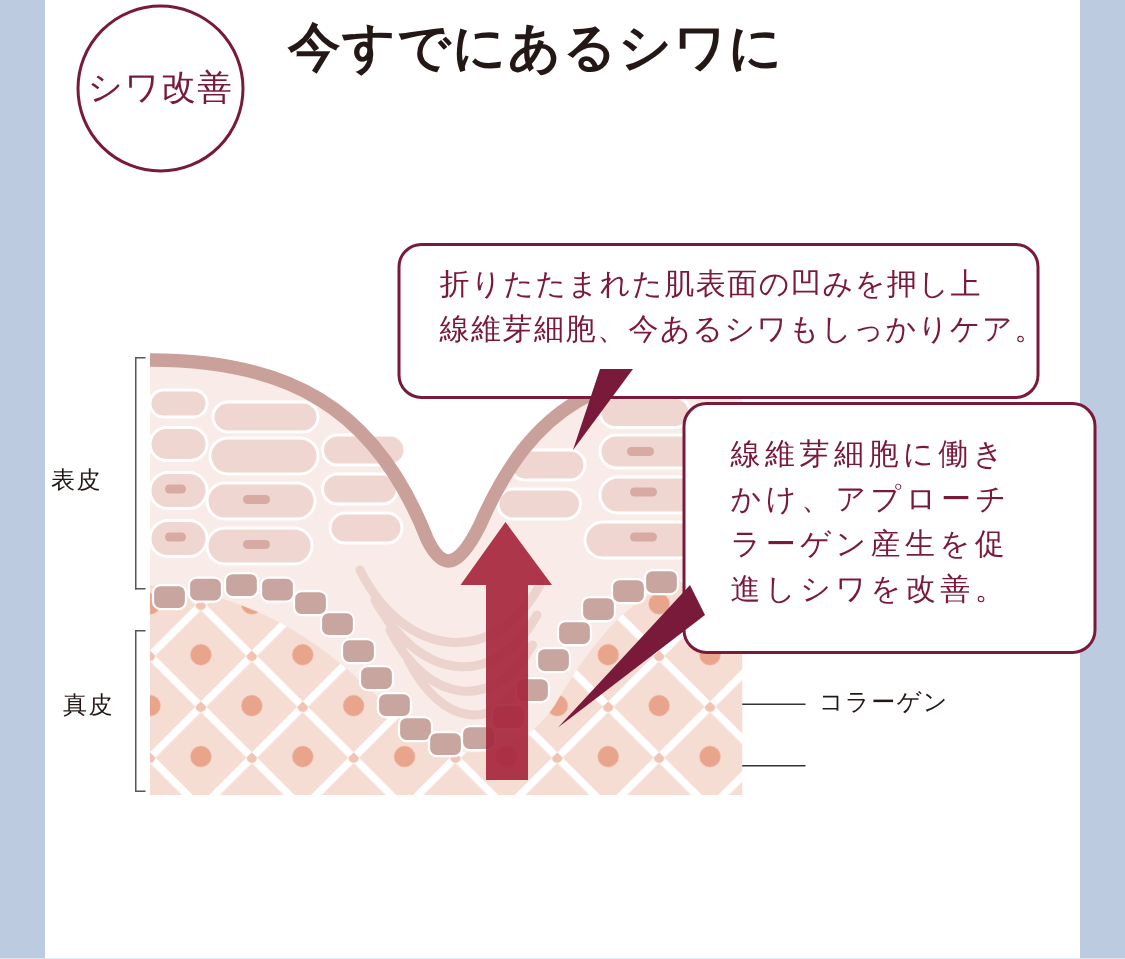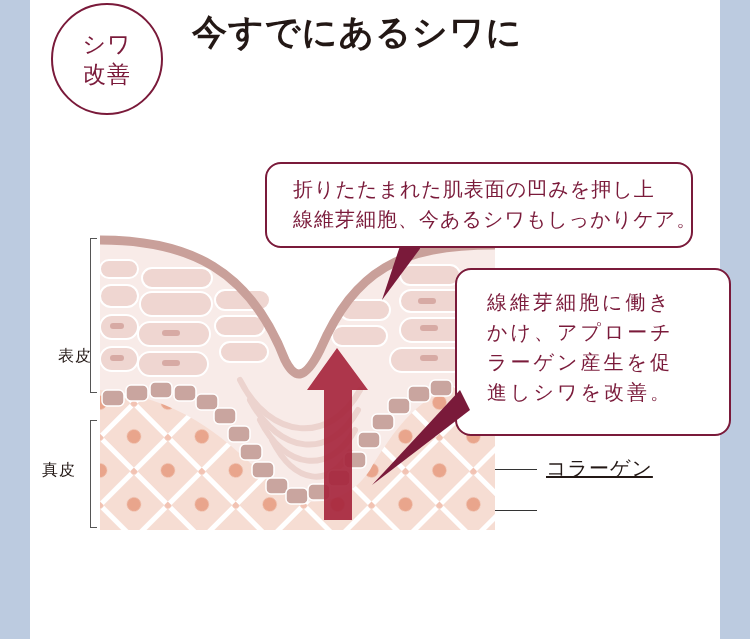--- a/index.html
+++ b/index.html
@@ -8,66 +8,66 @@
     background: #bccbe0;
     font-family: "DejaVu Sans", "Liberation Sans", sans-serif;
   }
   .panel {
     position: absolute; left: 30px; top: 0; width: 690px; height: 639px;
     background: #ffffff;
   }
   .badge {
     position: absolute; left: 51px; top: 3px; width: 112px; height: 112px;
     border: 2px solid #7a1a3a; border-radius: 50%; box-sizing: border-box;
-    display: flex; flex-direction: column; align-items: center; justify-content: center;
+    display: flex; flex-direction: row; align-items: center; justify-content: center;
     color: #7a1a3a; font-size: 23px; line-height: 30px; letter-spacing: 1px;
   }
   .title {
     position: absolute; left: 192px; top: 6px; margin: 0;
     font-size: 35px; font-weight: bold; color: #231815; line-height: 52px;
     letter-spacing: 1px;
   }
   .title span { display: block; }
   .bubble {
     position: absolute; background: #fff; border: 2.5px solid #7a1a3a;
     border-radius: 16px; box-sizing: border-box; color: #7a1a3a;
     font-size: 20px; line-height: 30px; z-index: 3;
   }
-  .bubble-1 { left: 265px; top: 162px; width: 428px; height: 86px; padding: 10px 0 0 26px; letter-spacing: 1px; }
+  .bubble-1 { left: 265px; top: 162px; width: 428px; height: 104px; padding: 10px 0 0 26px; letter-spacing: 1px; }
   .bubble-2 { left: 455px; top: 268px; width: 276px; height: 168px; padding: 17px 0 0 30px; letter-spacing: 3px; }
   .bubble span { display: block; white-space: nowrap; }
   .layer-label {
     position: absolute; font-size: 16px; color: #231815; letter-spacing: 1px;
   }
   .bracket {
     position: absolute; border: 1px solid #555; border-right: none; width: 7px; box-sizing: border-box;
   }
   .legend {
-    position: absolute; font-size: 20px; color: #231815; line-height: 24px; letter-spacing: 1px; text-decoration: underline;
+    position: absolute; font-size: 16px; color: #231815; line-height: 24px; letter-spacing: 1px;
   }
   .legend span { display: block; white-space: nowrap; }
   .leader { position: absolute; height: 1px; background: #333; }
   svg.diagram { position: absolute; left: 100px; top: 230px; z-index: 1; }
   svg.tails { position: absolute; left: 0; top: 0; z-index: 4; pointer-events: none; }
 </style>
 </head>
 <body>
 
 <div class="panel"></div>
 
 <div class="badge">
   <span>シワ</span>
   <span>改善</span>
 </div>
 
 <h1 class="title">
   <span>今すでにあるシワに</span>
 </h1>
 
-<div class="layer-label" style="left:58px; top:310px;margin-top:36px;">表皮</div>
+<div class="layer-label" style="left:34px; top:310px;">表皮</div>
 <div class="bracket" style="left:90px; top:238px; height:155px;"></div>
 <div class="layer-label" style="left:42px; top:460px;">真皮</div>
 <div class="bracket" style="left:90px; top:420px; height:108px;"></div>
 
 <svg class="diagram" width="395" height="300" viewBox="0 0 395 300">
   <defs>
     <pattern id="dermisGrid" width="48" height="48" patternUnits="userSpaceOnUse" patternTransform="rotate(45)">
       <rect width="48" height="48" fill="#f6ddd3"></rect>
       <rect x="0" y="0" width="48" height="5" fill="#ffffff"></rect>
       <rect x="0" y="0" width="5" height="48" fill="#ffffff"></rect>

